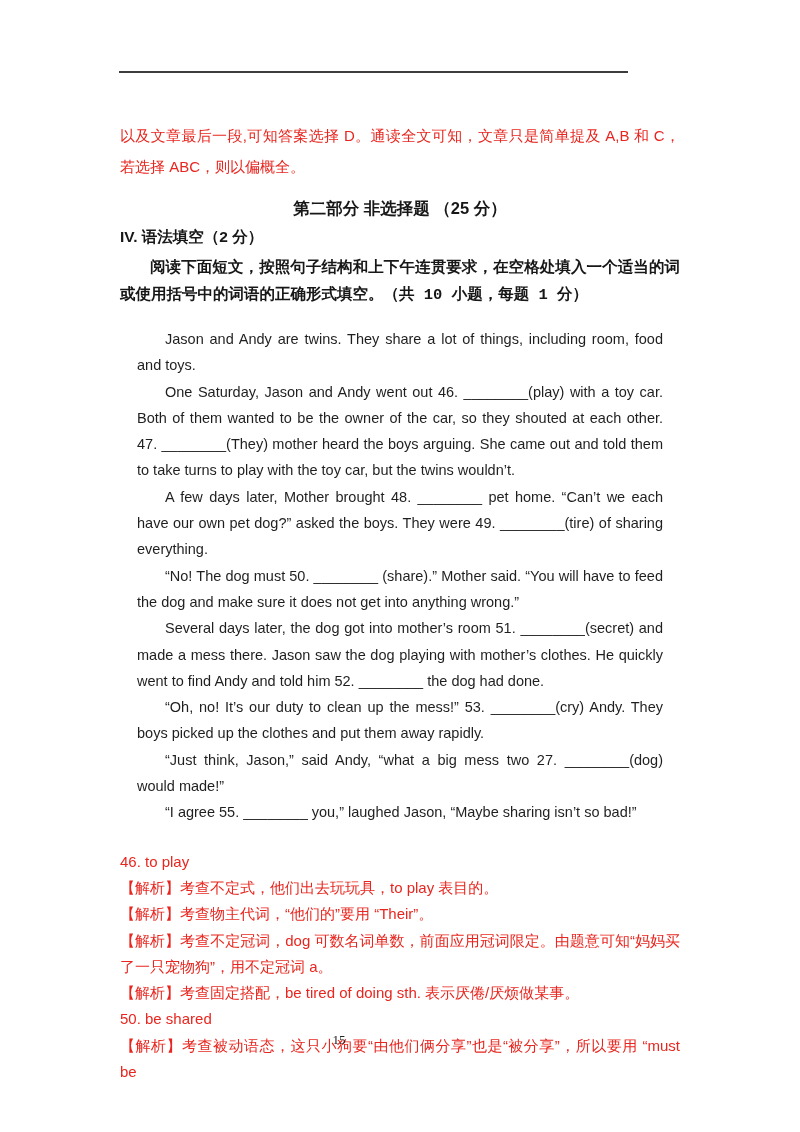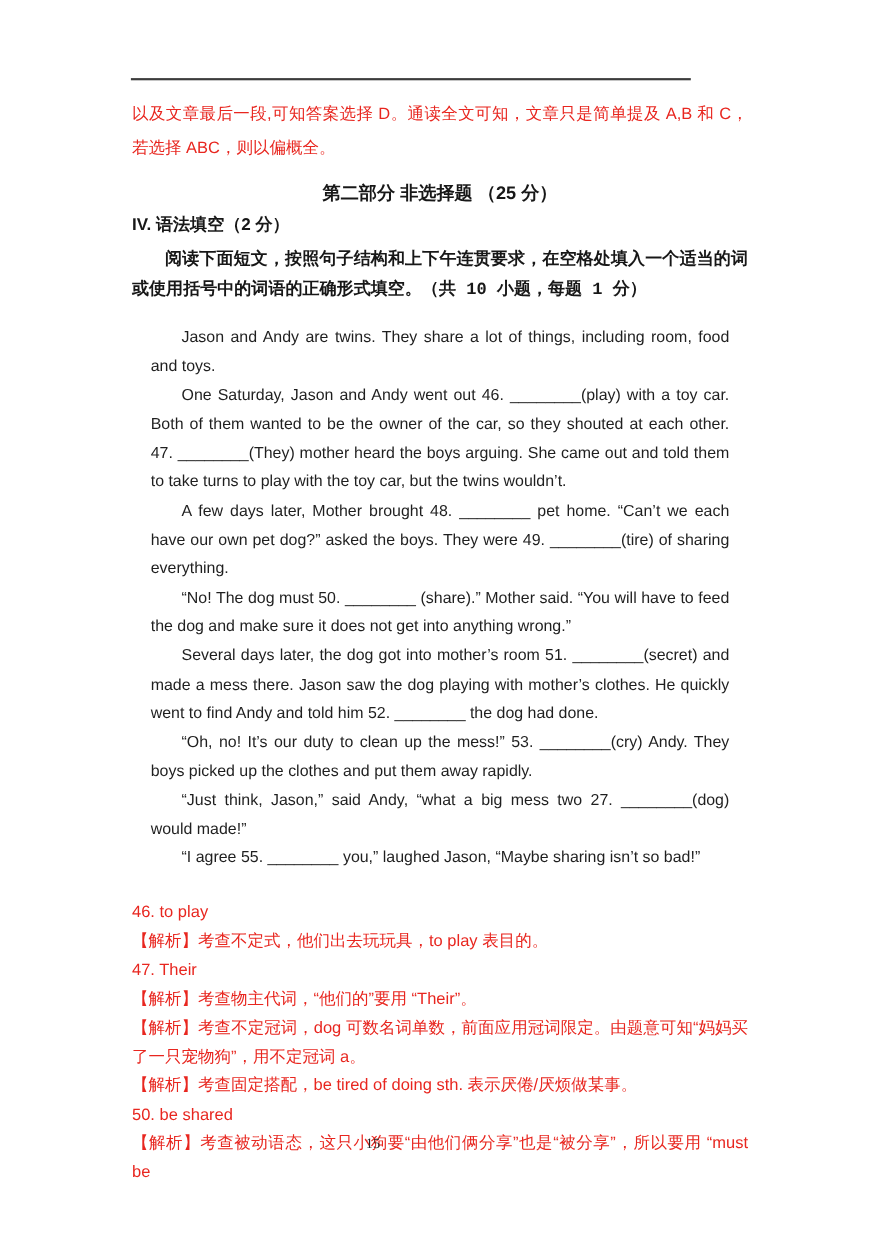--- a/index.html
+++ b/index.html
@@ -24,21 +24,21 @@
     background: #3c3c3c;
   }
   .content {
     position: absolute;
     left: 120px;
     top: 0;
     width: 560px;
   }
   .red-note {
     margin: 0;
-    padding-top: 88px;
+    padding-top: 120px;
     color: #e8261f;
     font-size: 15px;
     line-height: 31px;
     text-align: justify;
   }
   .part-title {
     margin: 16px 0 0 0;
     text-align: center;
     font-weight: bold;
     font-size: 16.5px;
@@ -118,21 +118,20 @@
     <p>“Just think, Jason,” said Andy, “what a big mess two 27. ________(dog) would made!”</p>
     <p>“I agree 55. ________ you,” laughed Jason, “Maybe sharing isn’t so bad!”</p>
   </div>
 
   <div class="answers">
     <div>
       <p>46. to play</p>
       <p>【解析】考查不定式，他们出去玩玩具，to play 表目的。</p>
     </div>
     <div>
-      <p>47. Their</p>
       <p>【解析】考查物主代词，“他们的”要用 “Their”。</p>
     </div>
     <div>
       <p>【解析】考查不定冠词，dog 可数名词单数，前面应用冠词限定。由题意可知“妈妈买了一只宠物狗”，用不定冠词 a。</p>
     </div>
     <div>
       <p>【解析】考查固定搭配，be tired of doing sth. 表示厌倦/厌烦做某事。</p>
     </div>
     <div>
       <p>50. be shared</p>

